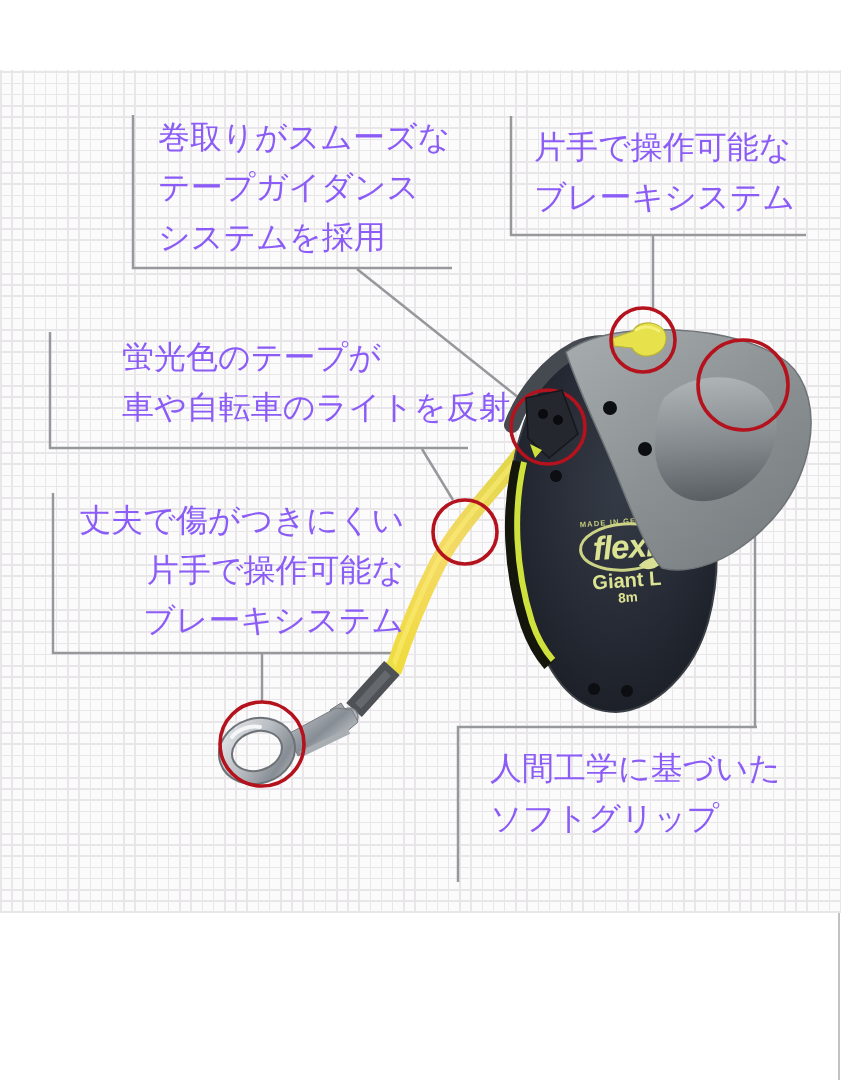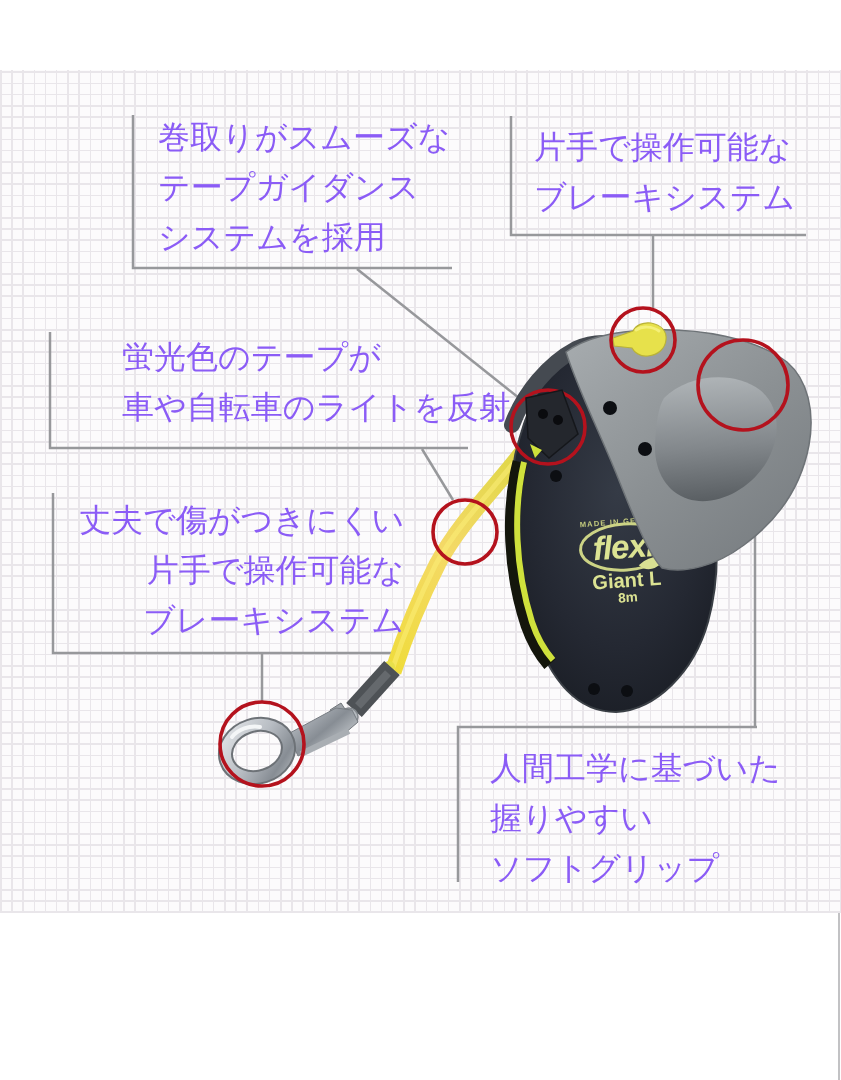--- a/index.html
+++ b/index.html
@@ -172,17 +172,16 @@
   </div>
 
   <div class="callout" style="left:79px;top:495px;text-align:right;">
     <div>丈夫で傷がつきにくい</div>
     <div>片手で操作可能な</div>
     <div>ブレーキシステム</div>
   </div>
 
   <div class="callout" style="left:482px;top:743px;padding-left:8px;">
     <div>人間工学に基づいた</div>
-    <div>握りやすい</div>
     <div>ソフトグリップ</div>
   </div>
 
 </div>
 
 </body></html>

